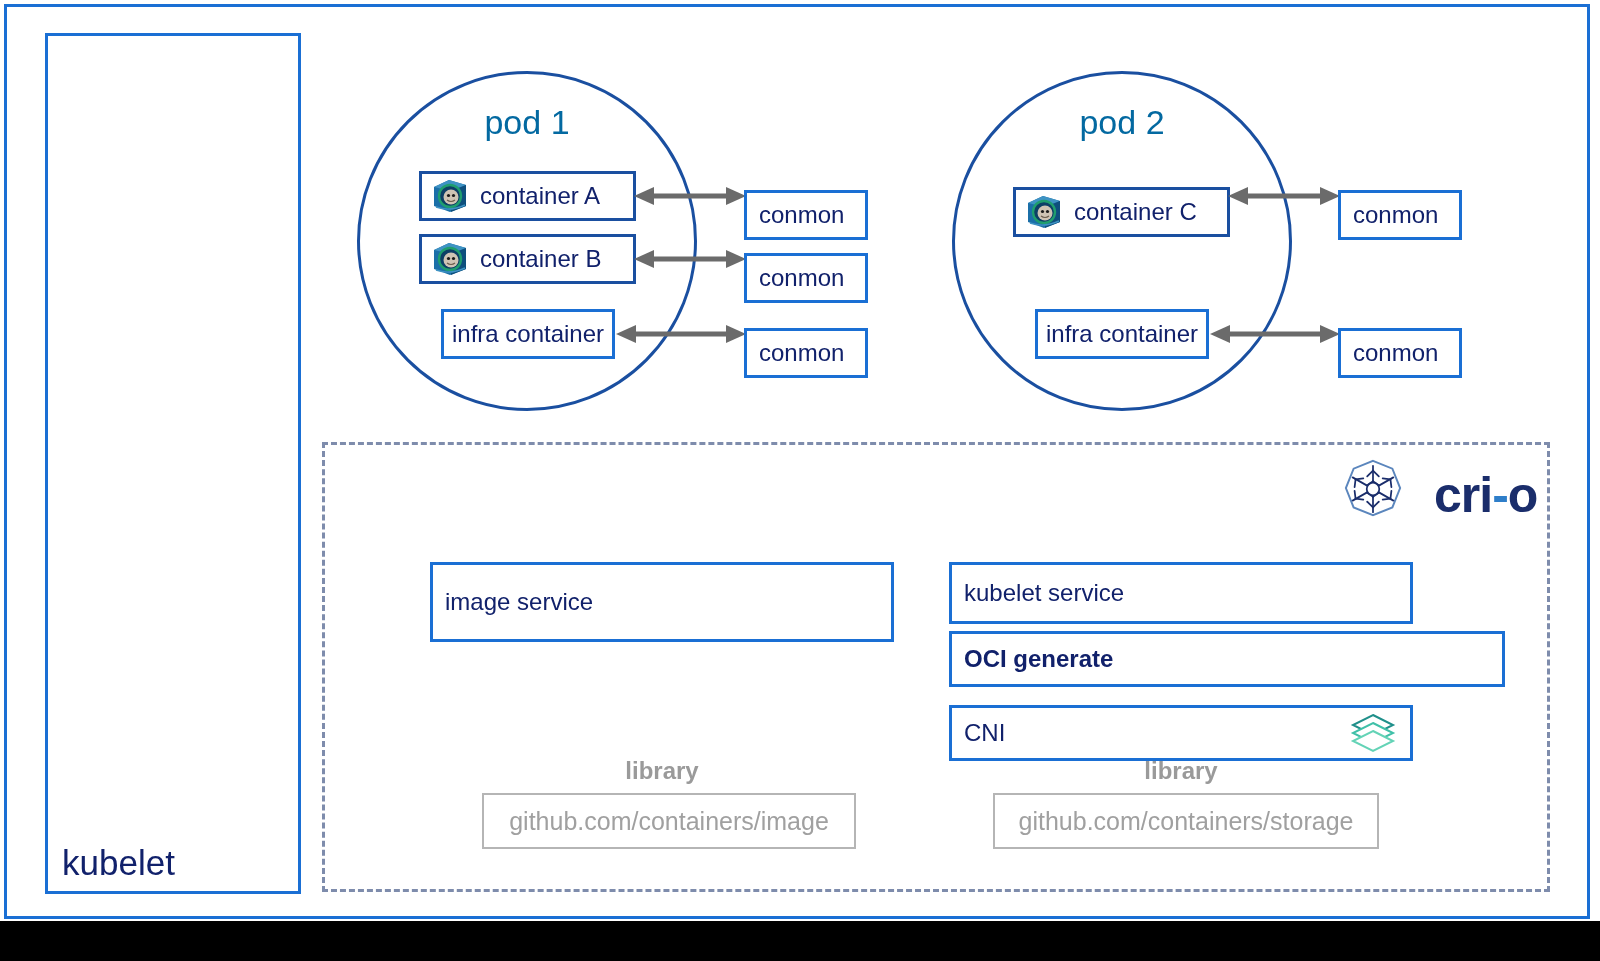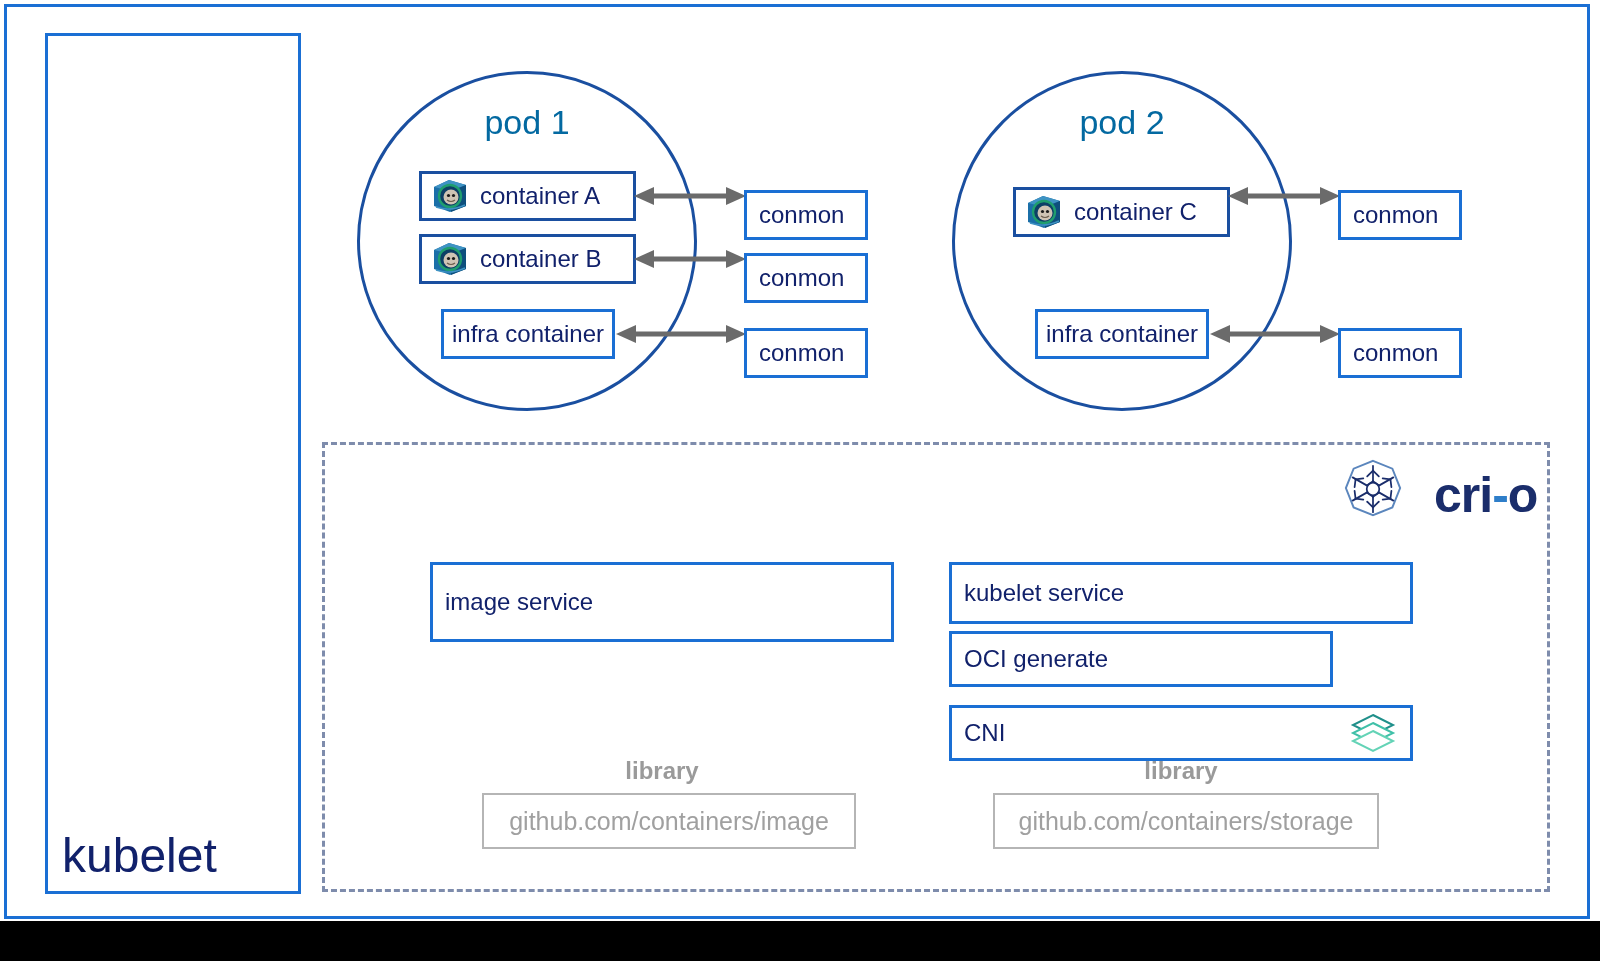--- a/index.html
+++ b/index.html
@@ -47,21 +47,21 @@
     width: 256px;
     height: 861px;
     border: 3px solid #1a6fd4;
     box-sizing: border-box;
     background: #ffffff;
   }
   .kubelet-label {
     position: absolute;
     left: 14px;
     bottom: 8px;
-    font-size: 48px;
+    font-size: 35px;
     color: #11216b;
     letter-spacing: 0px;
     white-space: nowrap;
   }
 
   
   .crio-box {
     position: absolute;
     left: 322px;
     top: 442px;
@@ -363,21 +363,21 @@
   </div>
 
 
   <div class="bbox padleft" style="left:430px; top:543px; width:464px; height:80px;">
     <span>image service</span>
   </div>
 
   <div class="bbox padleft" style="left:949px; top:543px; width:464px; height:62px;">
     <span>kubelet service</span>
   </div>
-  <div class="bbox padleft" style="left:949px; top:612px; width:384px; height:56px;">
+  <div class="bbox padleft" style="left:949px; top:612px; width:556px; height:56px;font-weight:bold;">
     <span>OCI generate</span>
   </div>
   <div class="bbox padleft" style="left:949px; top:686px; width:464px; height:56px;">
     <span>CNI</span>
     <span class="cni-icon">
       <svg width="46" height="42" viewBox="0 0 46 42" fill="none">
         <polygon points="23,3 43,13 23,23 3,13" stroke="#1f8f8a" stroke-width="2" fill="#ffffff"></polygon>
         <polygon points="23,11 43,21 23,31 3,21" stroke="#3fc0a8" stroke-width="2" fill="#ffffff"></polygon>
         <polygon points="23,19 43,29 23,39 3,29" stroke="#63d3b6" stroke-width="2" fill="#ffffff"></polygon>
       </svg>

